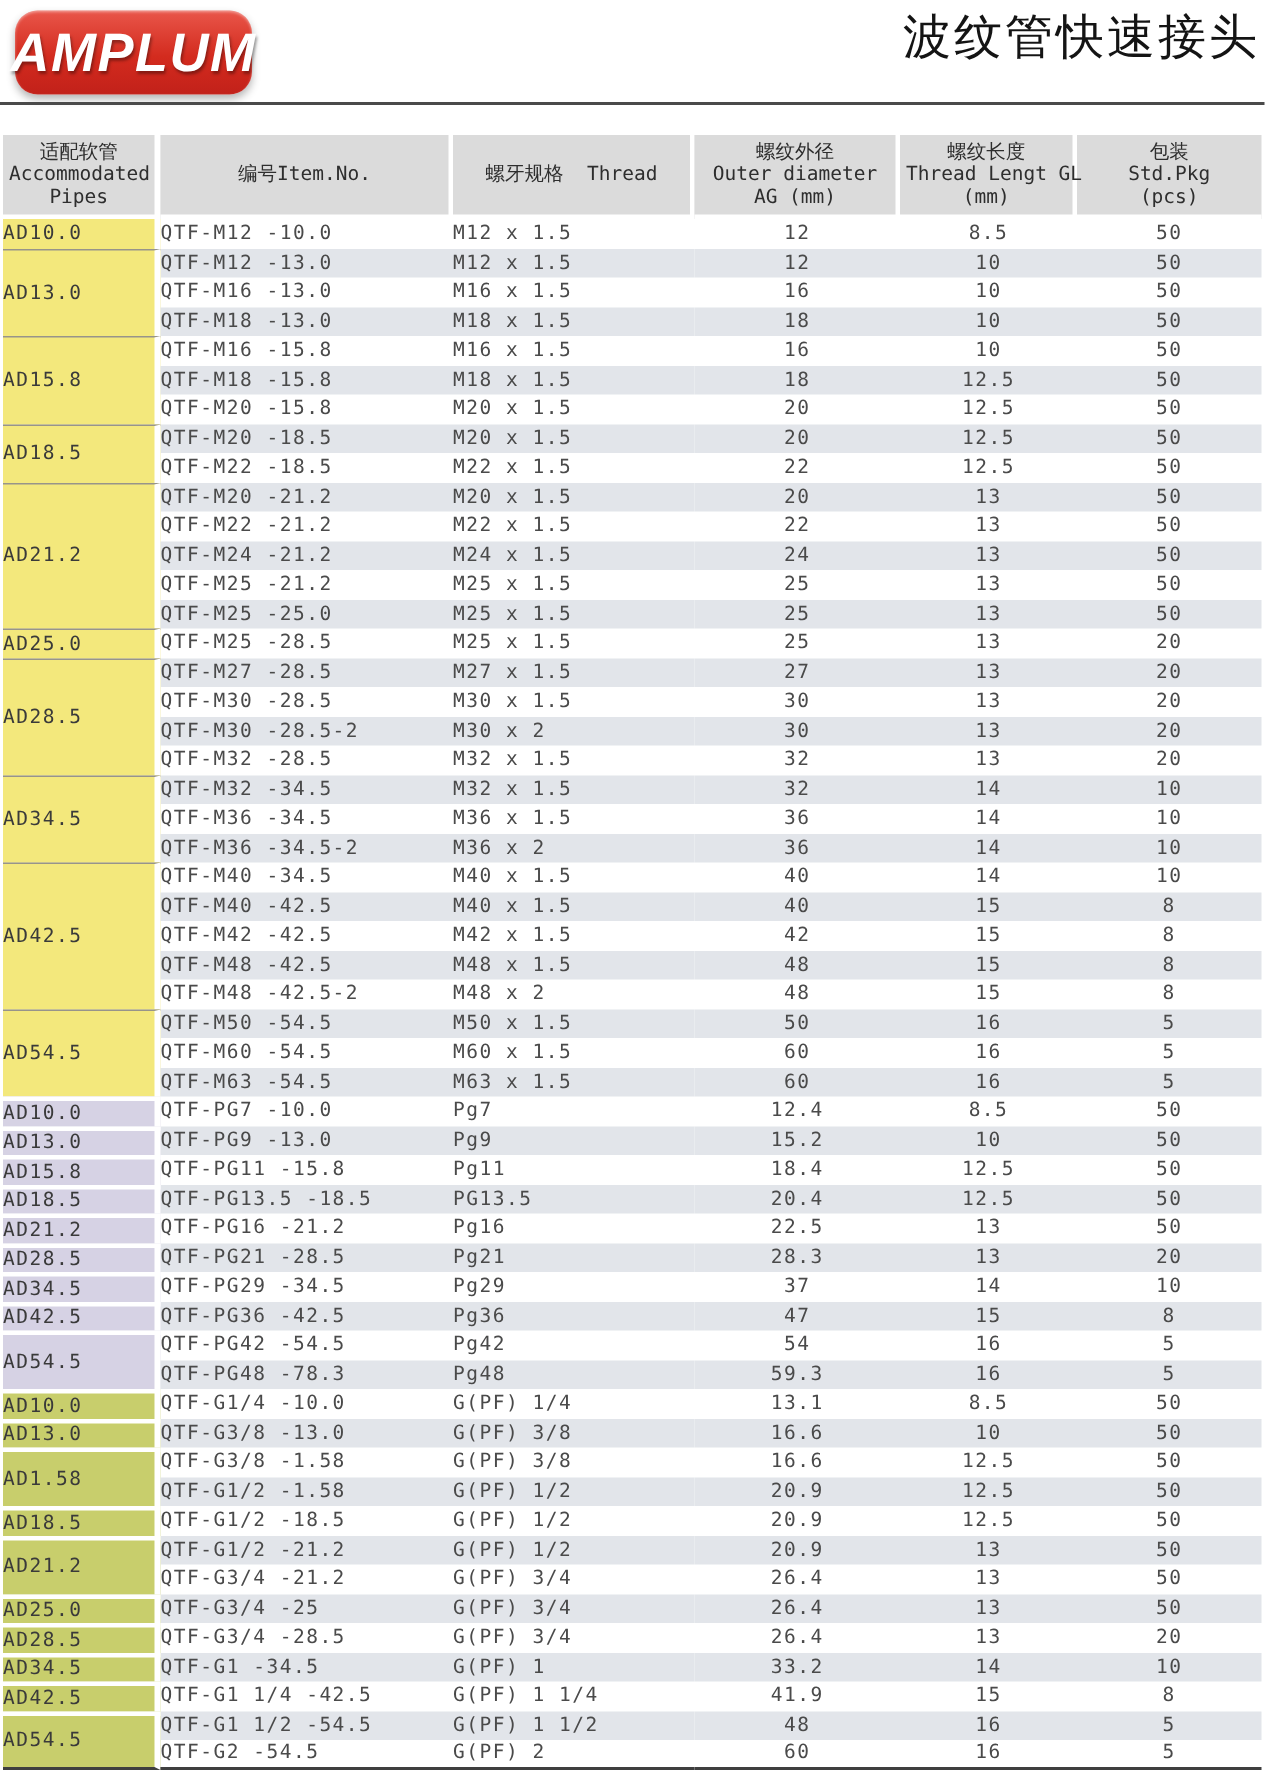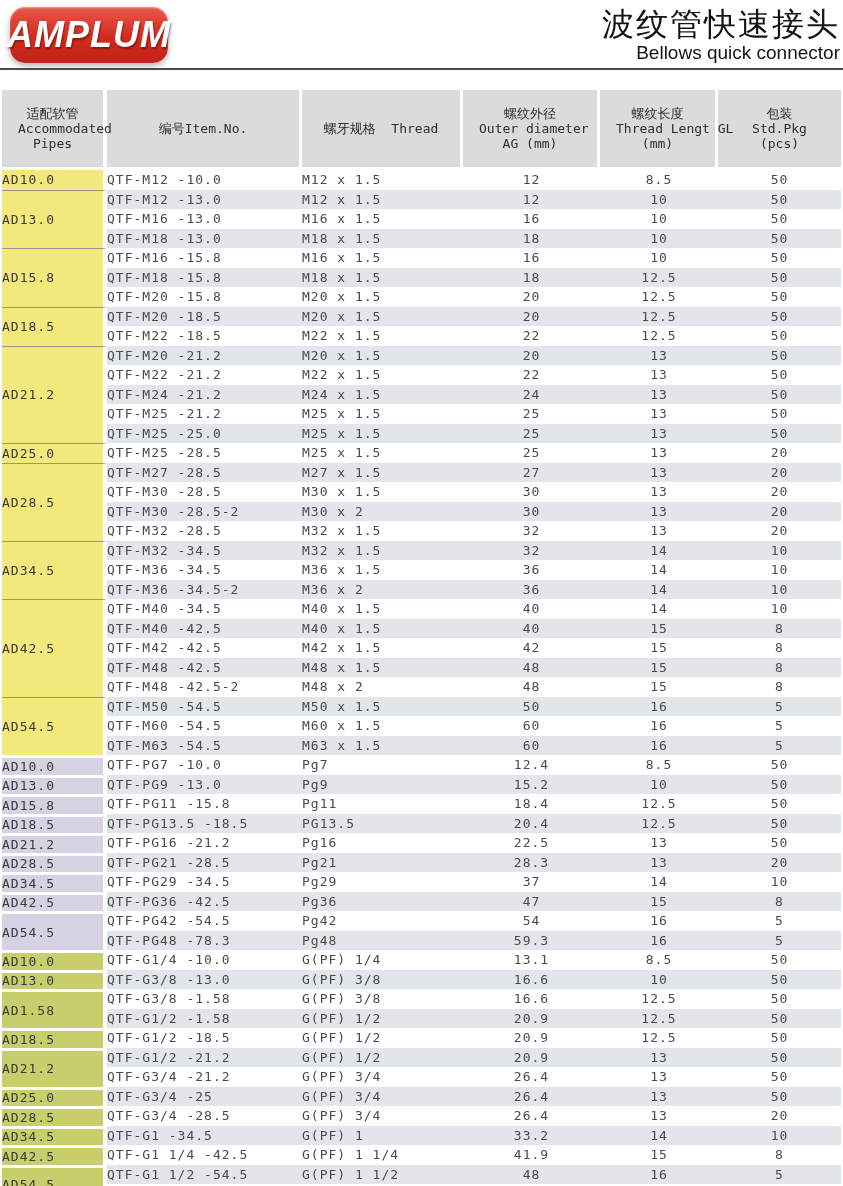--- a/index.html
+++ b/index.html
@@ -24,21 +24,21 @@
   .t-en { font-size:19px; line-height:23px; margin-top:1px; font-weight:400; }
   .rule { position:absolute; left:0; top:68px; width:843px; height:2px; background:var(--rule); }
 
   
   #grid {
     position:absolute; left:2px; top:90px; width:839px;
     border-collapse:separate; border-spacing:0; table-layout:fixed;
     font-size:13px; color:var(--text);
   }
   #grid th {
-    background:var(--header_cell); height:44px; padding:16px; font-weight:normal;
+    background:var(--header_cell); height:44px; padding:4px; font-weight:normal;
     color:#2e2e2e; font-size:13px; line-height:15px; text-align:center; vertical-align:middle;
     border-right:3px solid #fff; border-bottom:3px solid #fff; box-sizing:border-box;
   }
   #grid th div { white-space:pre; }
   #grid th:first-child { border-right:4px solid #fff; }
   #grid th:last-child  { border-right:none;margin-top:29px; }
   #grid td { height:19.5px; padding:0; box-sizing:border-box; letter-spacing:1px;
     vertical-align:middle; overflow:hidden; white-space:pre; }
   tr.stripe { background:var(--stripe); }
   .c1 { text-align:left; padding-left:28px; }
@@ -53,21 +53,20 @@
 <body>
 
 <div class="page">
 
   <div class="brand">
     <span>AMPLUM</span>
   </div>
 
   <div class="titles">
     <div class="t-zh">波纹管快速接头</div>
-    <div class="t-en">Bellows quick connector</div>
   </div>
 
   <div class="rule"></div>
 
   <table id="grid">
     <colgroup>
       <col style="width:105px">
         <col style="width:195px">
         <col style="width:161px">
       <col style="width:137px">

